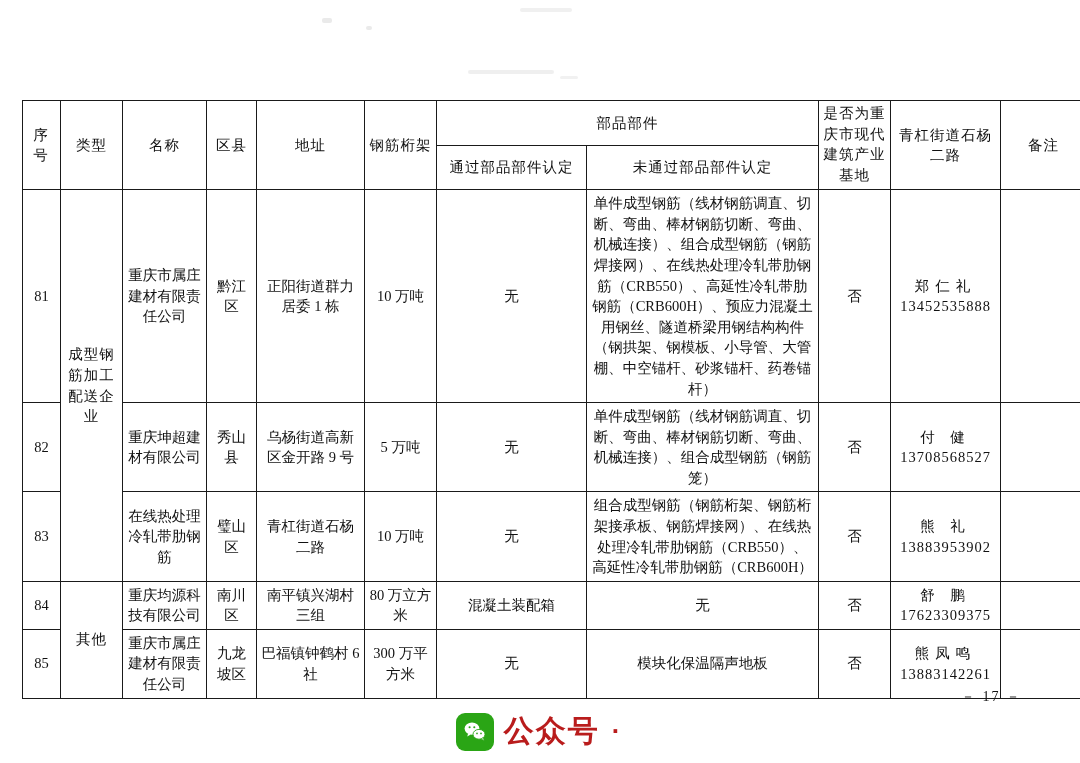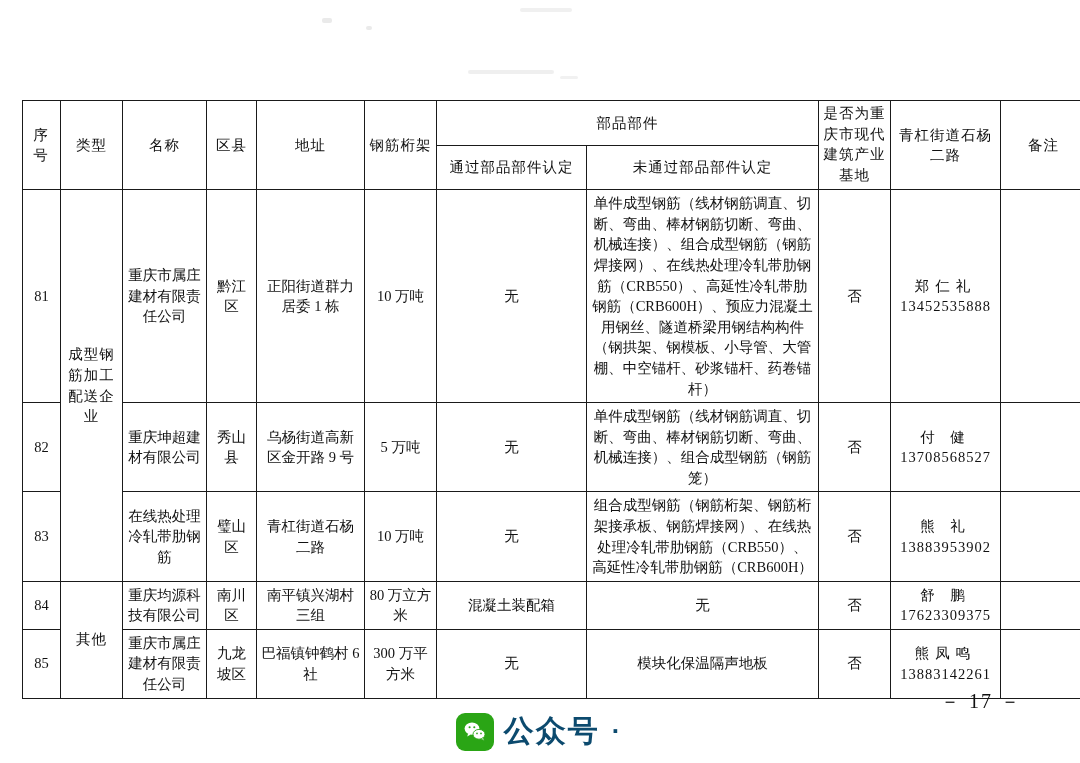--- a/index.html
+++ b/index.html
@@ -84,21 +84,21 @@
   .big-type {
     letter-spacing: 1px;
     line-height: 1.5;
   }
 
   
   .page-num {
     position: absolute;
     right: 58px;
     top: 688px;
-    font-size: 20px;
+    font-size: 14px;
     letter-spacing: 2px;
   }
   .footer-bar {
     position: absolute;
     left: 0;
     top: 700px;
     width: 1080px;
     height: 63px;
     display: flex;
     align-items: center;
@@ -115,21 +115,21 @@
     justify-content: center;
     color: #fff;
     font-size: 22px;
     line-height: 1;
     font-family: "DejaVu Sans", sans-serif;
   }
   .footer-text {
     font-size: 30px;
     font-family: "Liberation Sans", "DejaVu Sans", sans-serif;
     letter-spacing: 2px;
-    color: #0c4a6e;
+    color: #b91c1c;
     font-weight: 600;
   }
   .footer-dot {
     font-size: 26px;
     padding: 0 2px;
   }
 </style>
 </head>
 <body>
 

